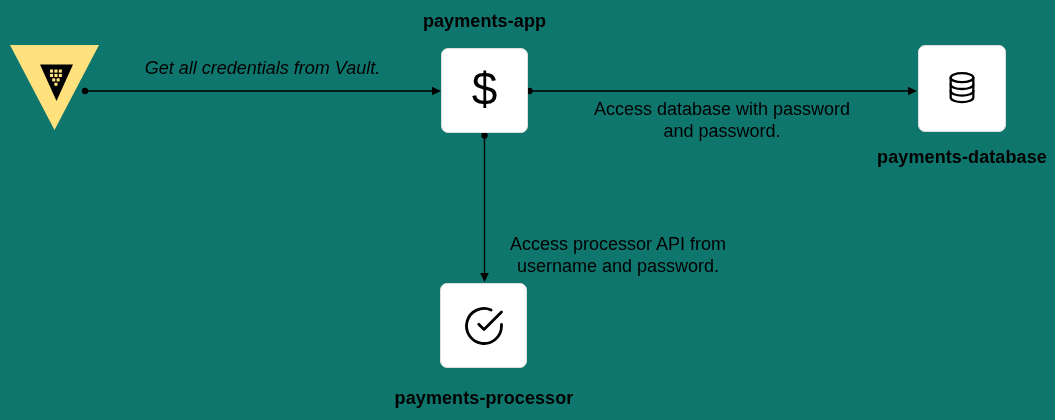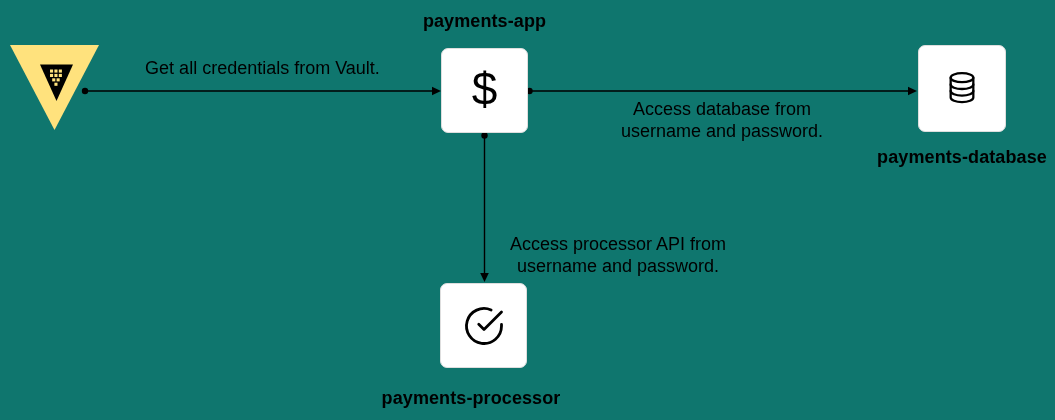--- a/index.html
+++ b/index.html
@@ -36,28 +36,28 @@
   .node-title {
     position: absolute;
     font-size: 18px;
     font-weight: bold;
     text-align: center;
     letter-spacing: 0.1px;
     white-space: nowrap;
   }
   .title-app       { left: 381px; top: 11px;  width: 207px; }
   .title-database  { left: 852px; top: 147px; width: 220px; }
-  .title-processor { left: 361px; top: 388px; width: 220px; }
+  .title-processor { left: 374px; top: 388px; width: 220px; }
   .edge-label {
     position: absolute;
     font-size: 18px;
     line-height: 22px;
     text-align: center;
   }
-  .edge-label.vault-app     { left: 139px; top: 57px;  width: 247px; }
+  .edge-label.vault-app     { left: 139px; top: 57px;  width: 247px; font-style: italic; }
   .edge-label.app-database  { left: 592px; top: 98px;  width: 260px; }
   .edge-label.app-processor { left: 500px; top: 233px; width: 236px; }
   .dollar-glyph {
     font-size: 46px;
     font-weight: 300;
     line-height: 1;
     padding-bottom: 4px;
   }
   .icon-wrap { display: flex; align-items: center; justify-content: center; }
 </style>
@@ -124,16 +124,16 @@
     <span class="icon-wrap">
       <svg width="42" height="42" viewBox="0 0 24 24" fill="none" stroke="#000000" stroke-width="1.6" stroke-linecap="round" stroke-linejoin="round">
         <path d="M22 11.08V12a10 10 0 1 1-5.93-9.14"></path>
         <polyline points="22 4 12 14.01 9 11.01"></polyline>
       </svg>
     </span>
   </div>
   <div class="node-title title-processor">payments-processor</div>
 
   <div class="edge-label vault-app">Get all credentials from Vault.</div>
-  <div class="edge-label app-database">Access database from username and password.</div>
+  <div class="edge-label app-database">Access database with password and password.</div>
   <div class="edge-label app-processor">Access processor API from username and password.</div>
 
 </div>
 
 </body></html>

